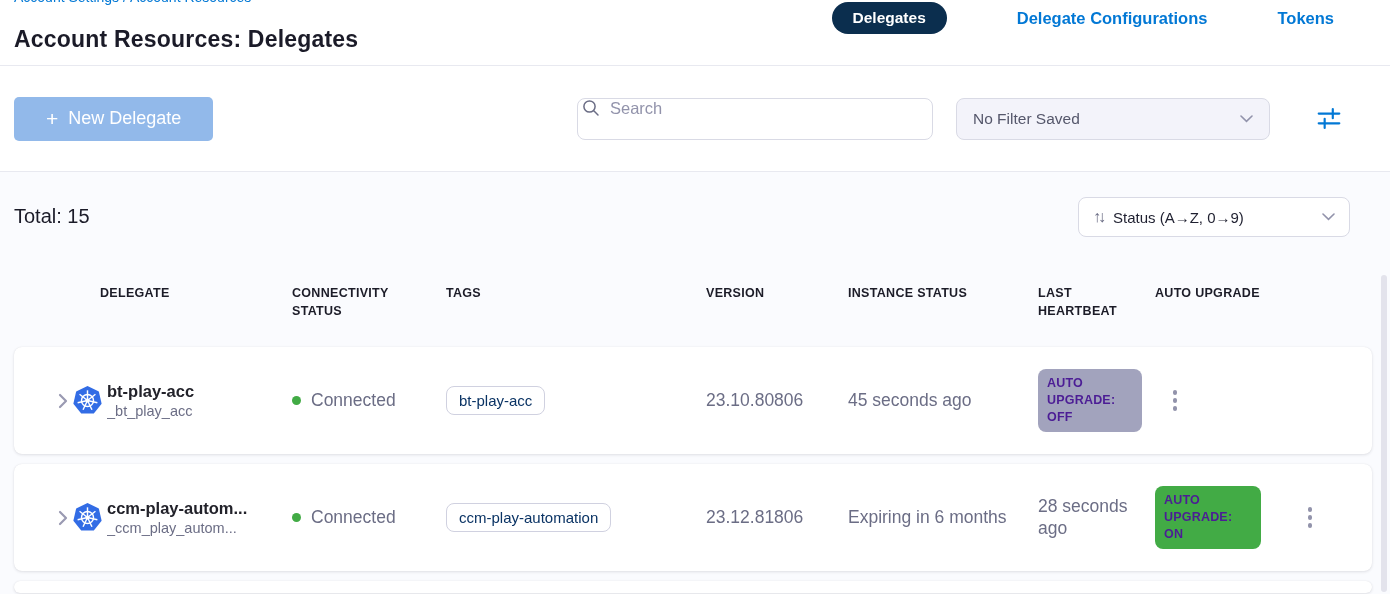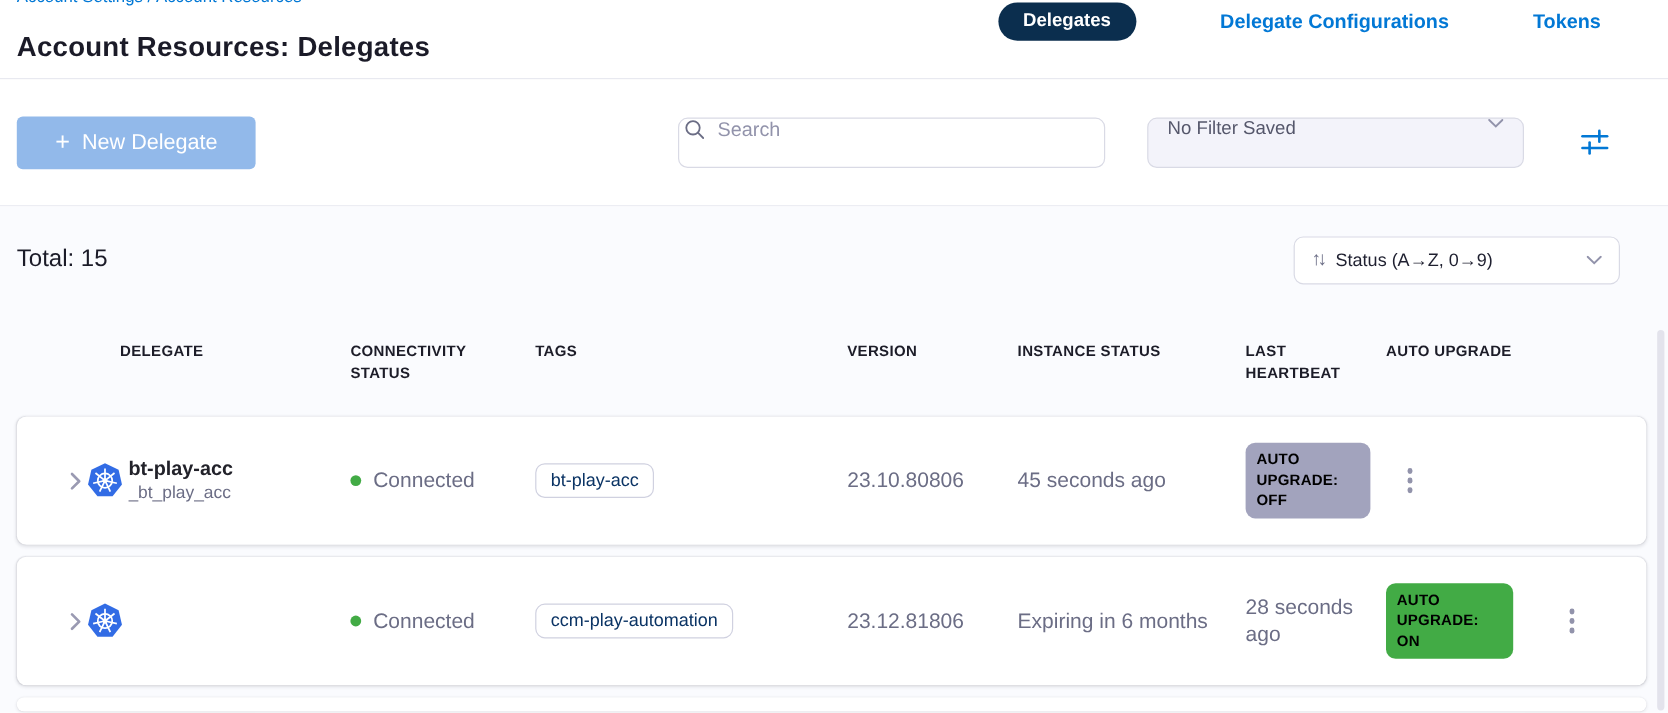--- a/index.html
+++ b/index.html
@@ -21,22 +21,22 @@
              display:flex; align-items:center; padding:0 48px 0 14px; }
   .btn-new { display:flex; align-items:center; gap:10px; background:var(--btn_blue); color:#fff;
              border:none; border-radius:5px; height:44px; padding:0 32px; font-size:18px;
              font-family:inherit; cursor:pointer; }
   .btn-new .plus { font-size:21px; font-weight:400; line-height:1; }
   .search-box { margin-left:auto; width:356px; height:42px; border:1px solid var(--border); border-radius:8px;
                 display:flex; align-items:flex-start; padding:0 4px; background:#fff; }
   .search-box input { border:none; outline:none; flex:1; margin-left:10px; font-size:16.5px;
                       font-family:inherit; color:var(--text_dark); background:transparent; }
   .search-box input::placeholder { color:var(--text_light); }
-  .filter-select { margin-left:35px; width:314px; height:42px; background:#f3f3fa; border:1px solid var(--border);
-                   border-radius:8px; display:flex; align-items:flex-start; padding:0 16px; cursor:pointer; }
+  .filter-select { margin-left:23px; width:314px; height:42px; background:#f3f3fa; border:1px solid var(--border);
+                   border-radius:8px; display:flex; align-items:center; padding:0 16px; cursor:pointer; }
   .filter-select .val { flex:1; font-size:15.5px; color:#55576b; }
   .filter-gear { margin-left:46px; width:26px; height:26px; cursor:pointer; flex:none; }
 
   
   .content { position:relative; height:422px; background:var(--bg_content); padding:0 18px 0 14px; }
   .total { position:absolute; left:14px; top:33px; font-size:20px; font-weight:400; color:#1b1b28; }
   .sort-select { position:absolute; right:40px; top:25px; width:272px; height:40px; background:#fff;
                  border:1px solid var(--border); border-radius:8px; display:flex; align-items:center;
                  padding:0 14px; cursor:pointer; }
   .sort-select .arrows { font-size:16px; color:#6b6d85; letter-spacing:-3px; margin-right:10px; }
@@ -62,21 +62,21 @@
 
   .cell-conn { display:flex; align-items:center; gap:10px; }
   .dot { width:9px; height:9px; border-radius:50%; background:var(--green); flex:none; }
   .conn-text { font-size:17.5px; color:var(--text_gray); }
 
   .tag-chip { display:inline-block; border:1px solid #d0d1e0; border-radius:8px; padding:5px 12px;
               font-size:15px; color:var(--tag_text); background:#fff; }
 
   .gray-val { font-size:17.5px; color:var(--text_gray); line-height:1.25; }
 
-  .badge { display:inline-block; border-radius:8px; padding:6px 9px; color:#000000; font-weight:700;
+  .badge { display:inline-block; border-radius:8px; padding:6px 9px; color:#4c1d95; font-weight:700;
            font-size:12.5px; line-height:1.35; letter-spacing:.2px; }
   .badge-off { background:var(--badge_gray); width:104px; }
   .badge-on  { background:var(--green); width:106px; }
 
   .menu-dots { display:flex; flex-direction:column; gap:3.5px; align-items:center; width:20px;
                margin-left:10px; cursor:pointer; padding:4px 0; }
   .menu-dots i { width:4.5px; height:4.5px; border-radius:50%; background:var(--text_light); }
 
   .scrollbar { position:absolute; right:3px; top:275px; width:6px; height:317px;
                background:#e3e3ec; border-radius:3px; }
@@ -209,20 +209,24 @@
             <line x1="16" y1="16" x2="16" y2="5.5"></line>
               <line x1="16" y1="16" x2="24.2" y2="9.5"></line>
             <line x1="16" y1="16" x2="26.2" y2="18.3"></line>
               <line x1="16" y1="16" x2="20.6" y2="25.5"></line>
             <line x1="16" y1="16" x2="11.4" y2="25.5"></line>
               <line x1="16" y1="16" x2="5.8" y2="18.3"></line>
             <line x1="16" y1="16" x2="7.8" y2="9.5"></line>
           </g>
           <circle cx="16" cy="16" r="2.1" fill="#fff"></circle>
         </svg>
+        <div class="name-block">
+          <div class="d-name">ccm-play-autom...</div>
+          <div class="d-id">_ccm_play_autom...</div>
+        </div>
       </div>
       <div class="cell-conn">
         <span class="dot"></span>
         <span class="conn-text">Connected</span>
       </div>
       <div><span class="tag-chip">ccm-play-automation</span></div>
       <div class="gray-val">23.12.81806</div>
       <div class="gray-val">Expiring in 6 months</div>
       <div class="gray-val">28 seconds ago</div>
       <div>

